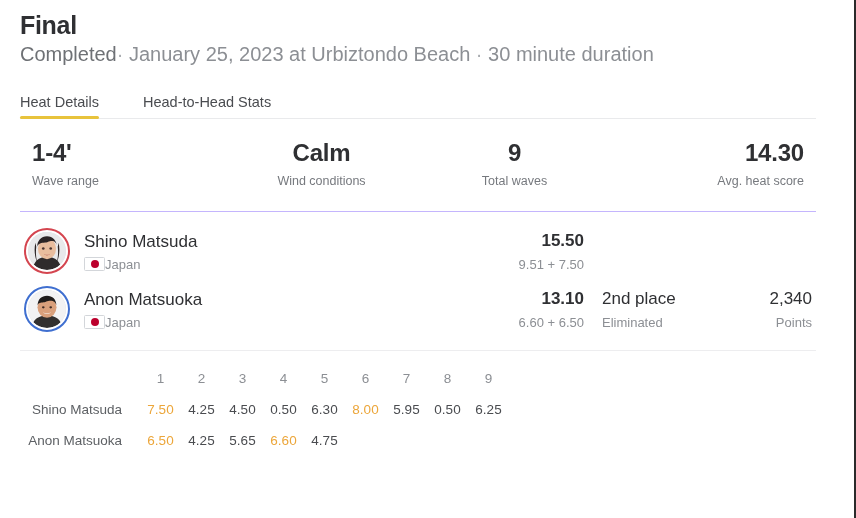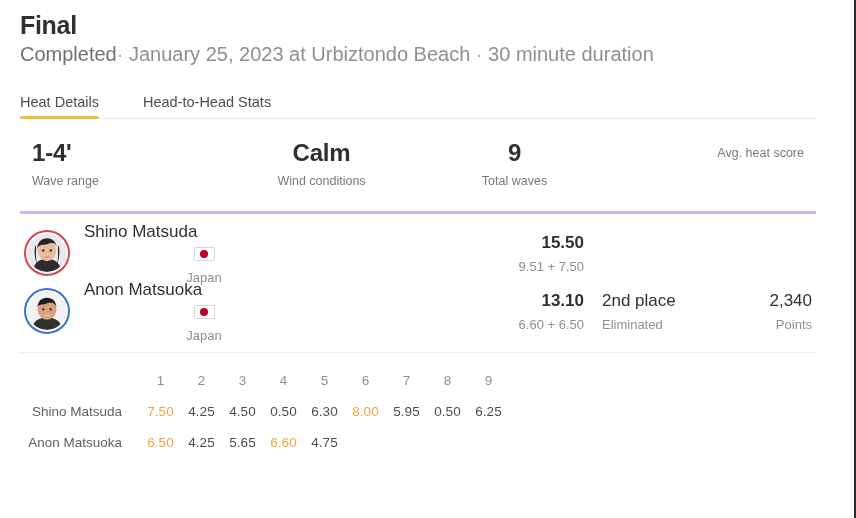--- a/index.html
+++ b/index.html
@@ -86,21 +86,22 @@
     height: 3px;
     background: #e8c33c;
     border-radius: 2px;
     z-index: 2;
   }
 
   
   .conditions {
     display: flex;
     padding: 20px 0 22px 0;
-    border-bottom: 3px solid #c4b5fd;
+    border-bottom: 1px solid #c4b5fd;
+    align-items: flex-end;
   }
   .cond {
     flex: 1 1 0;
     text-align: center;
   }
   .cond:first-child { text-align: left; padding-left: 12px; }
   .cond:last-child  { text-align: right; padding-right: 12px; }
   .cond-value {
     font-size: 24px;
     font-weight: bold;
@@ -150,23 +151,21 @@
     min-width: 240px;
   }
   .athlete-name {
     font-size: 17px;
     color: #2f3033;
     line-height: 21px;
   }
   .nation {
     display: flex;
     align-items: center;
-    gap: 9px;
     margin-top: 5px;
-    flex-direction: column;
   }
   .flag {
     width: 21px;
     height: 14px;
     border: 1px solid #d3d6da;
     background: #ffffff;
     border-radius: 1.5px;
     display: flex;
     align-items: center;
     justify-content: center;
@@ -262,20 +261,21 @@
       </div>
       <div class="cond">
         <div class="cond-value">Calm</div>
         <div class="cond-label">Wind conditions</div>
       </div>
       <div class="cond">
         <div class="cond-value">9</div>
         <div class="cond-label">Total waves</div>
       </div>
       <div class="cond">
+        <div class="cond-value">14.30</div>
         <div class="cond-label">Avg. heat score</div>
       </div>
     </div>
 
     <div class="athletes">
 
       <div class="athlete">
         <div class="avatar-wrap" style="border:2px solid #d4454f;">
           <div class="avatar">
             <svg viewBox="0 0 46 46">

